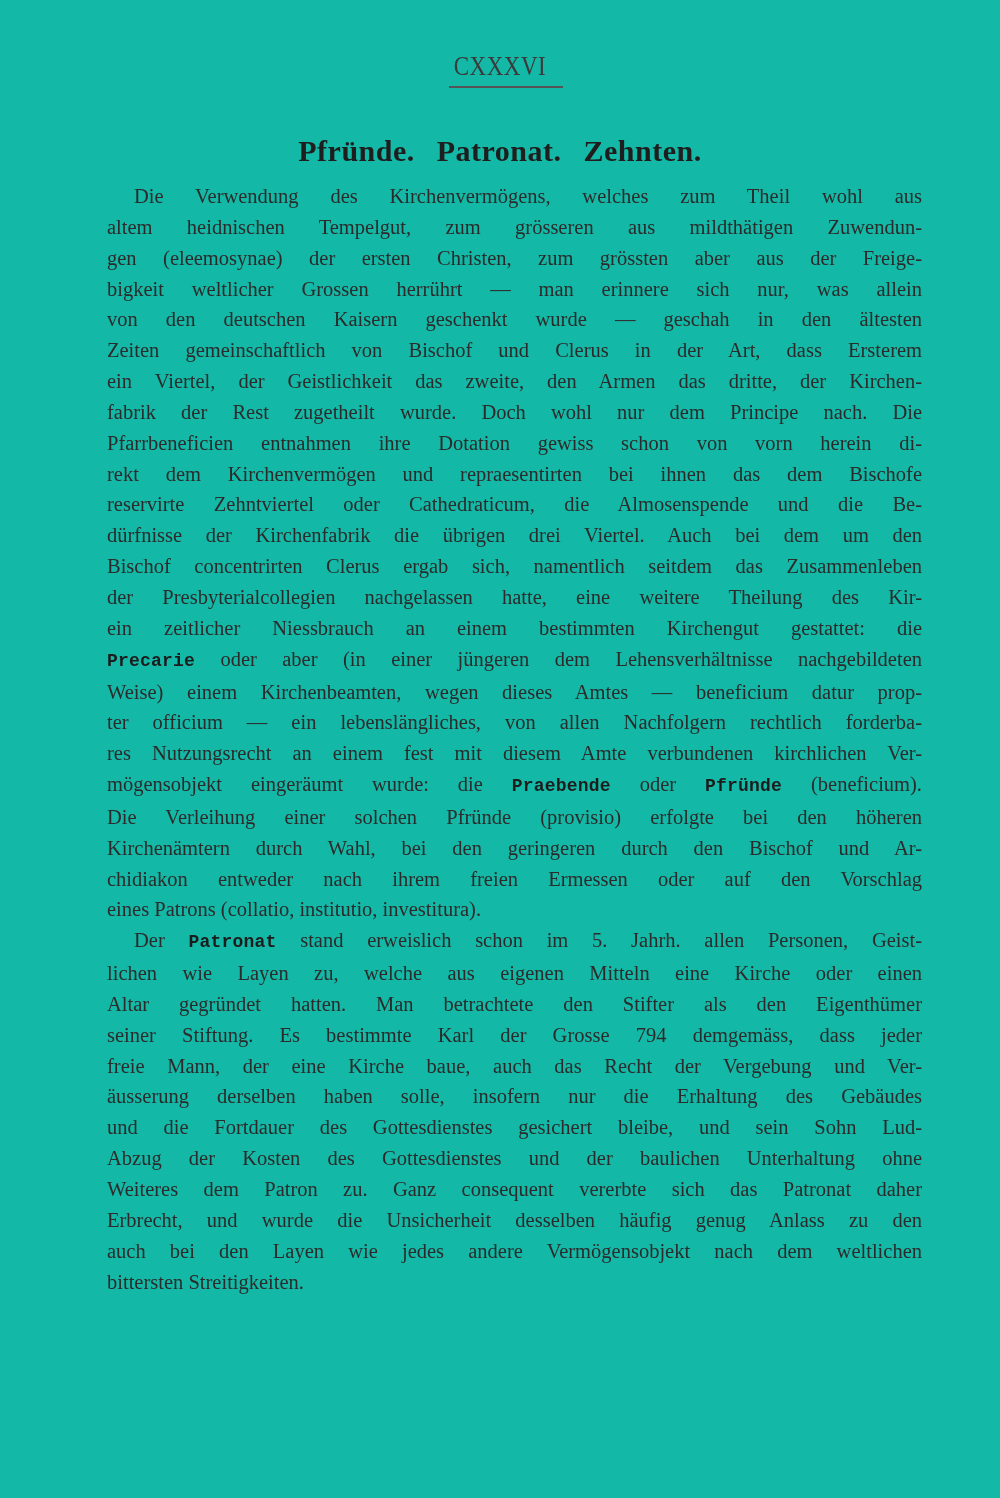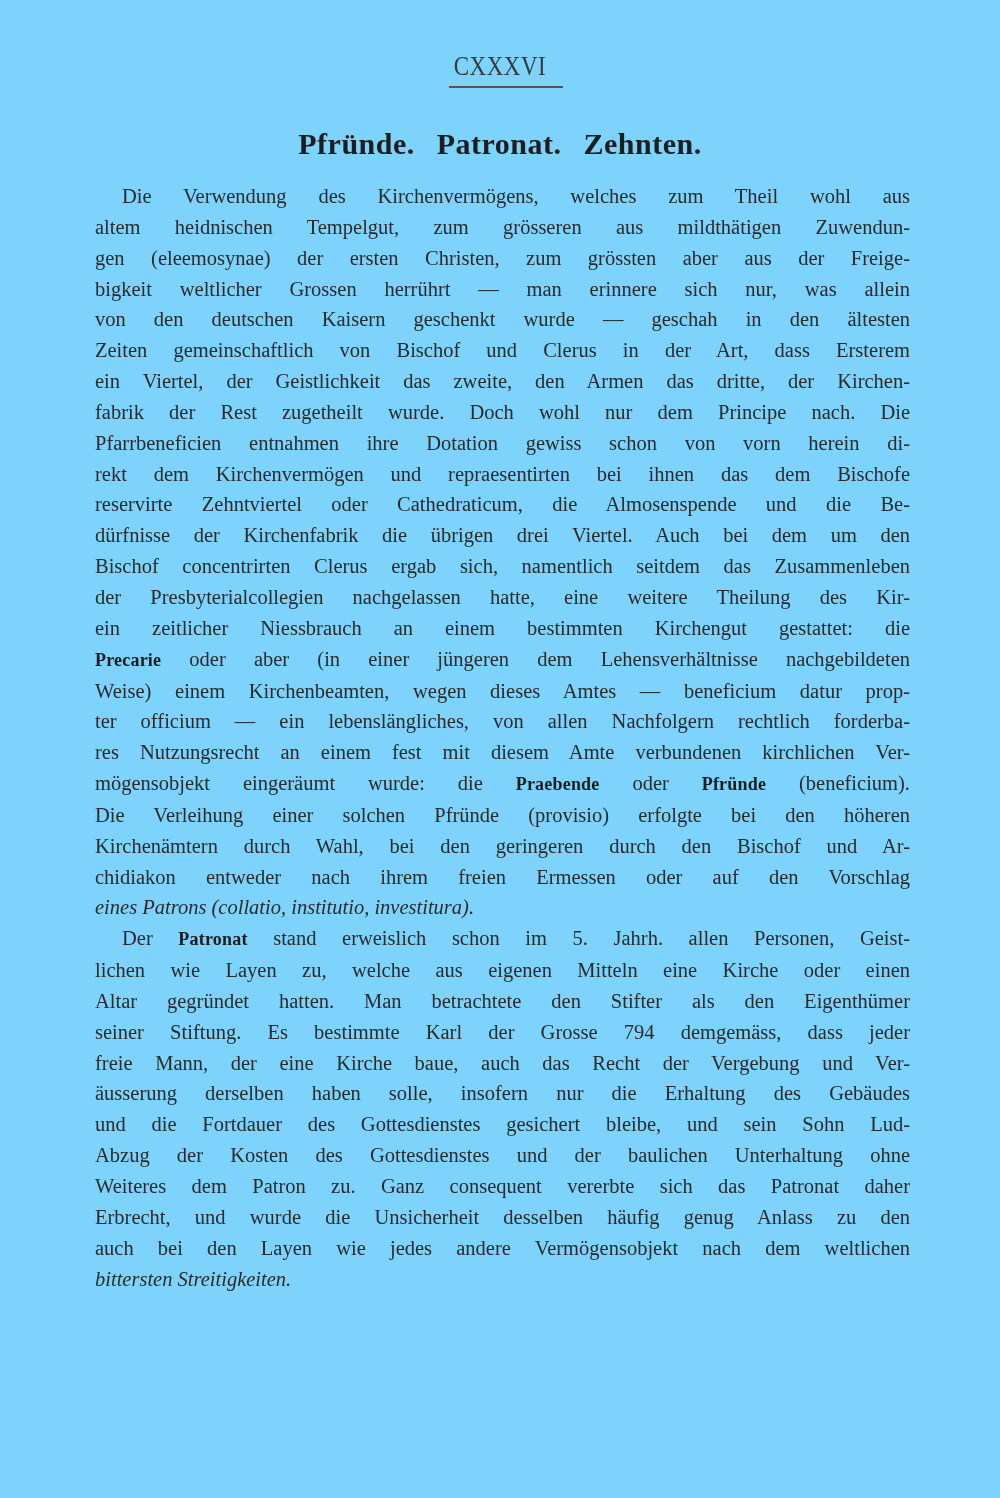--- a/index.html
+++ b/index.html
@@ -13,21 +13,21 @@
       position: relative;
       overflow: hidden;
       font-family: "Liberation Serif", "DejaVu Serif", serif;
       color: #2a2a2a;
     }
     .page {
       position: absolute;
       left: 0; top: 0;
       width: 1000px;
       height: 1498px;
-      background: #7dd3fc;
+      background: #14b8a6;
     }
     .page-number {
       position: absolute;
       top: 54px;
       left: 0;
       width: 1000px;
       text-align: center;
       font-size: 23px;
       letter-spacing: 0.5px;
       color: #3a3a3a;
@@ -36,61 +36,60 @@
     .page-number-rule {
       position: absolute;
       top: 86px;
       left: 449px;
       width: 114px;
       height: 2px;
       background: #555;
     }
     .section-title {
       position: absolute;
-      top: 127px;
+      top: 134px;
       left: 0;
       width: 1000px;
       text-align: center;
       font-size: 30px;
       font-weight: bold;
       color: #1e1e1e;
       letter-spacing: 0.5px;
       word-spacing: 14px;
     }
     .body-text {
       position: absolute;
-      left: 95px;
+      left: 107px;
       top: 181px;
       width: 815px;
       font-size: 20.5px;
       line-height: 30.85px;
       text-align: justify;
       color: #2b2b2b;
     }
     .para {
       margin: 0;
       text-indent: 27px;
       hyphens: manual;
     }
     .para .term {
       font-weight: bold;
-      font-family: Liberation Serif, serif;
+      font-family: Liberation Mono, monospace;
       font-size: 18px;
       letter-spacing: 0.2px;
       color: #1c1c1c;
     }
     .line {
       display: block;
       text-align: justify;
       text-align-last: justify;
       white-space: nowrap;
     }
     .line.last {
       text-align-last: left;
-      font-style: italic;
     }
   </style>
 </head>
 <body>
 
 <div class="page">
   <div class="page-number">CXXXVI</div>
   <div class="page-number-rule"></div>
   <h1 class="section-title" style="margin:0;">Pfründe. Patronat. Zehnten.</h1>
 

